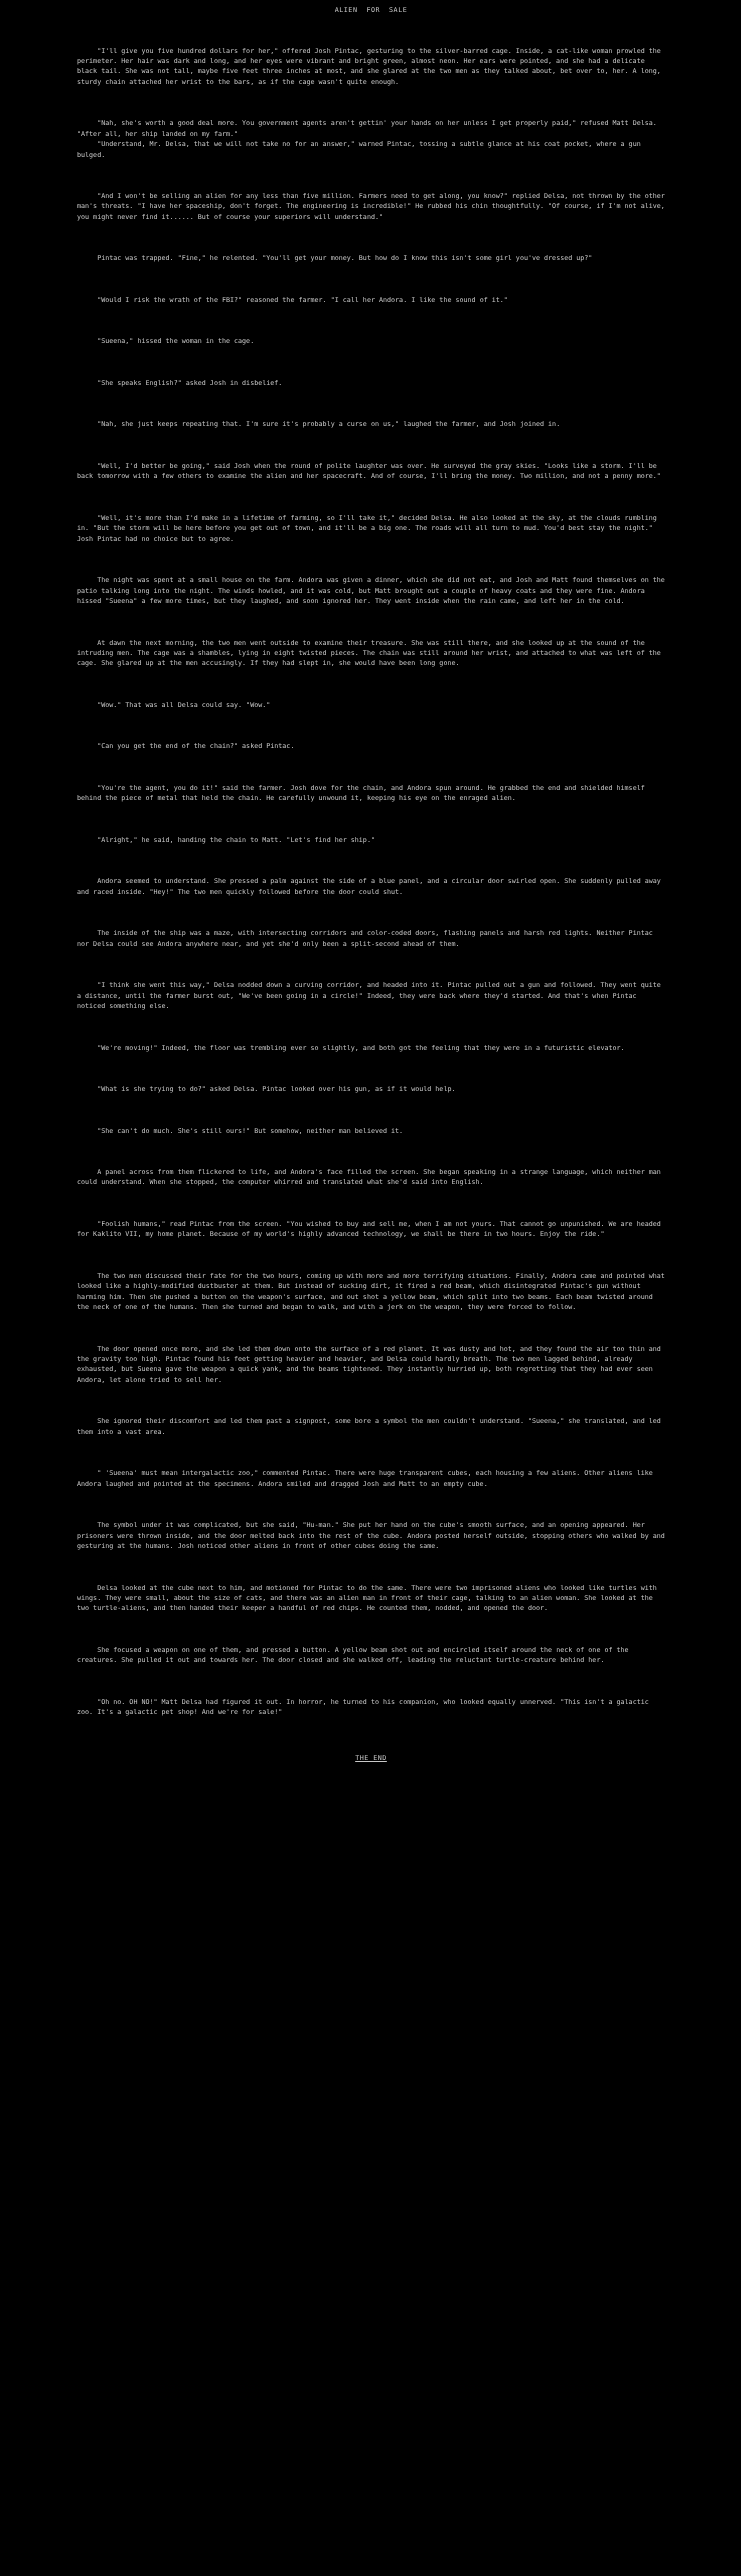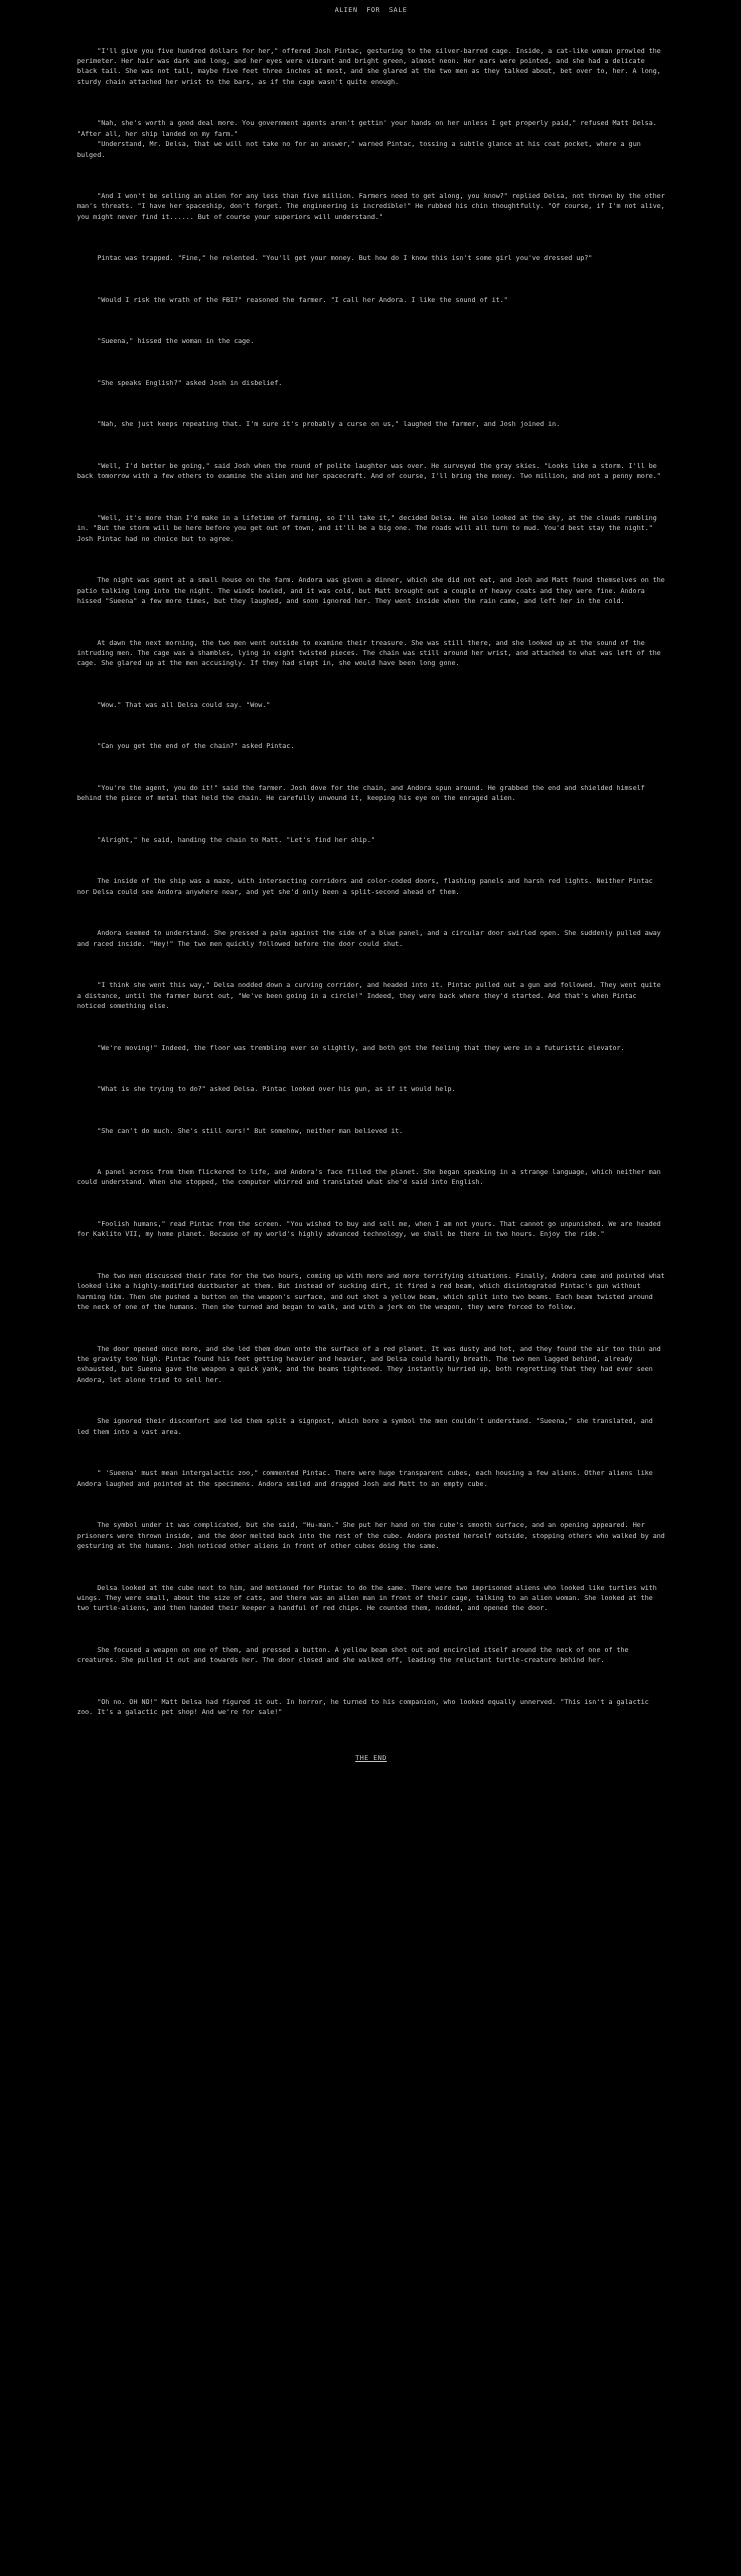--- a/index.html
+++ b/index.html
@@ -71,31 +71,31 @@
     <p class="para">     "She speaks English?" asked Josh in disbelief.</p>
     <p class="para">     "Nah, she just keeps repeating that. I'm sure it's probably a curse on us," laughed the farmer, and Josh joined in.</p>
     <p class="para">     "Well, I'd better be going," said Josh when the round of polite laughter was over. He surveyed the gray skies. "Looks like a storm. I'll be back tomorrow with a few others to examine the alien and her spacecraft. And of course, I'll bring the money. Two million, and not a penny more."</p>
     <p class="para">     "Well, it's more than I'd make in a lifetime of farming, so I'll take it," decided Delsa. He also looked at the sky, at the clouds rumbling in. "But the storm will be here before you get out of town, and it'll be a big one. The roads will all turn to mud. You'd best stay the night." Josh Pintac had no choice but to agree.</p>
     <p class="para">     The night was spent at a small house on the farm. Andora was given a dinner, which she did not eat, and Josh and Matt found themselves on the patio talking long into the night. The winds howled, and it was cold, but Matt brought out a couple of heavy coats and they were fine. Andora hissed "Sueena" a few more times, but they laughed, and soon ignored her. They went inside when the rain came, and left her in the cold.</p>
     <p class="para">     At dawn the next morning, the two men went outside to examine their treasure. She was still there, and she looked up at the sound of the intruding men. The cage was a shambles, lying in eight twisted pieces. The chain was still around her wrist, and attached to what was left of the cage. She glared up at the men accusingly. If they had slept in, she would have been long gone.</p>
     <p class="para">     "Wow." That was all Delsa could say. "Wow."</p>
     <p class="para">     "Can you get the end of the chain?" asked Pintac.</p>
     <p class="para">     "You're the agent, you do it!" said the farmer. Josh dove for the chain, and Andora spun around. He grabbed the end and shielded himself behind the piece of metal that held the chain. He carefully unwound it, keeping his eye on the enraged alien.</p>
     <p class="para">     "Alright," he said, handing the chain to Matt. "Let's find her ship."</p>
+    <p class="para">     Andora seemed to understand. She pressed a palm against the side of a blue panel, and a circular door swirled open. She suddenly pulled away and raced inside. "Hey!" The two men quickly followed before the door could shut.</p>
     <p class="para">     The inside of the ship was a maze, with intersecting corridors and color-coded doors, flashing panels and harsh red lights. Neither Pintac nor Delsa could see Andora anywhere near, and yet she'd only been a split-second ahead of them.</p>
-    <p class="para">     Andora seemed to understand. She pressed a palm against the side of a blue panel, and a circular door swirled open. She suddenly pulled away and raced inside. "Hey!" The two men quickly followed before the door could shut.</p>
     <p class="para">     "I think she went this way," Delsa nodded down a curving corridor, and headed into it. Pintac pulled out a gun and followed. They went quite a distance, until the farmer burst out, "We've been going in a circle!" Indeed, they were back where they'd started. And that's when Pintac noticed something else.</p>
     <p class="para">     "We're moving!" Indeed, the floor was trembling ever so slightly, and both got the feeling that they were in a futuristic elevator.</p>
     <p class="para">     "What is she trying to do?" asked Delsa. Pintac looked over his gun, as if it would help.</p>
     <p class="para">     "She can't do much. She's still ours!" But somehow, neither man believed it.</p>
-    <p class="para">     A panel across from them flickered to life, and Andora's face filled the planet. She began speaking in a strange language, which neither man could understand. When she stopped, the computer whirred and translated what she'd said into English.</p>
+    <p class="para">     A panel across from them flickered to life, and Andora's face filled the screen. She began speaking in a strange language, which neither man could understand. When she stopped, the computer whirred and translated what she'd said into English.</p>
     <p class="para">     "Foolish humans," read Pintac from the screen. "You wished to buy and sell me, when I am not yours. That cannot go unpunished. We are headed for Kaklito VII, my home planet. Because of my world's highly advanced technology, we shall be there in two hours. Enjoy the ride."</p>
     <p class="para">     The two men discussed their fate for the two hours, coming up with more and more terrifying situations. Finally, Andora came and pointed what looked like a highly-modified dustbuster at them. But instead of sucking dirt, it fired a red beam, which disintegrated Pintac's gun without harming him. Then she pushed a button on the weapon's surface, and out shot a yellow beam, which split into two beams. Each beam twisted around the neck of one of the humans. Then she turned and began to walk, and with a jerk on the weapon, they were forced to follow.</p>
     <p class="para">     The door opened once more, and she led them down onto the surface of a red planet. It was dusty and hot, and they found the air too thin and the gravity too high. Pintac found his feet getting heavier and heavier, and Delsa could hardly breath. The two men lagged behind, already exhausted, but Sueena gave the weapon a quick yank, and the beams tightened. They instantly hurried up, both regretting that they had ever seen Andora, let alone tried to sell her.</p>
-    <p class="para">     She ignored their discomfort and led them split a signpost, which bore a symbol the men couldn't understand. "Sueena," she translated, and led them into a vast area.</p>
+    <p class="para">     She ignored their discomfort and led them past a signpost, some bore a symbol the men couldn't understand. "Sueena," she translated, and led them into a vast area.</p>
     <p class="para">     " 'Sueena' must mean intergalactic zoo," commented Pintac. There were huge transparent cubes, each housing a few aliens. Other aliens like Andora laughed and pointed at the specimens. Andora smiled and dragged Josh and Matt to an empty cube.</p>
     <p class="para">     The symbol under it was complicated, but she said, "Hu-man." She put her hand on the cube's smooth surface, and an opening appeared. Her prisoners were thrown inside, and the door melted back into the rest of the cube. Andora posted herself outside, stopping others who walked by and gesturing at the humans. Josh noticed other aliens in front of other cubes doing the same.</p>
     <p class="para">     Delsa looked at the cube next to him, and motioned for Pintac to do the same. There were two imprisoned aliens who looked like turtles with wings. They were small, about the size of cats, and there was an alien man in front of their cage, talking to an alien woman. She looked at the two turtle-aliens, and then handed their keeper a handful of red chips. He counted them, nodded, and opened the door.</p>
     <p class="para">     She focused a weapon on one of them, and pressed a button. A yellow beam shot out and encircled itself around the neck of one of the creatures. She pulled it out and towards her. The door closed and she walked off, leading the reluctant turtle-creature behind her.</p>
     <p class="para">     "Oh no. OH NO!" Matt Delsa had figured it out. In horror, he turned to his companion, who looked equally unnerved. "This isn't a galactic zoo. It's a galactic pet shop! And we're for sale!"</p>
   </div>
   <div class="doc-end">THE END</div>
 </div>
 
 

